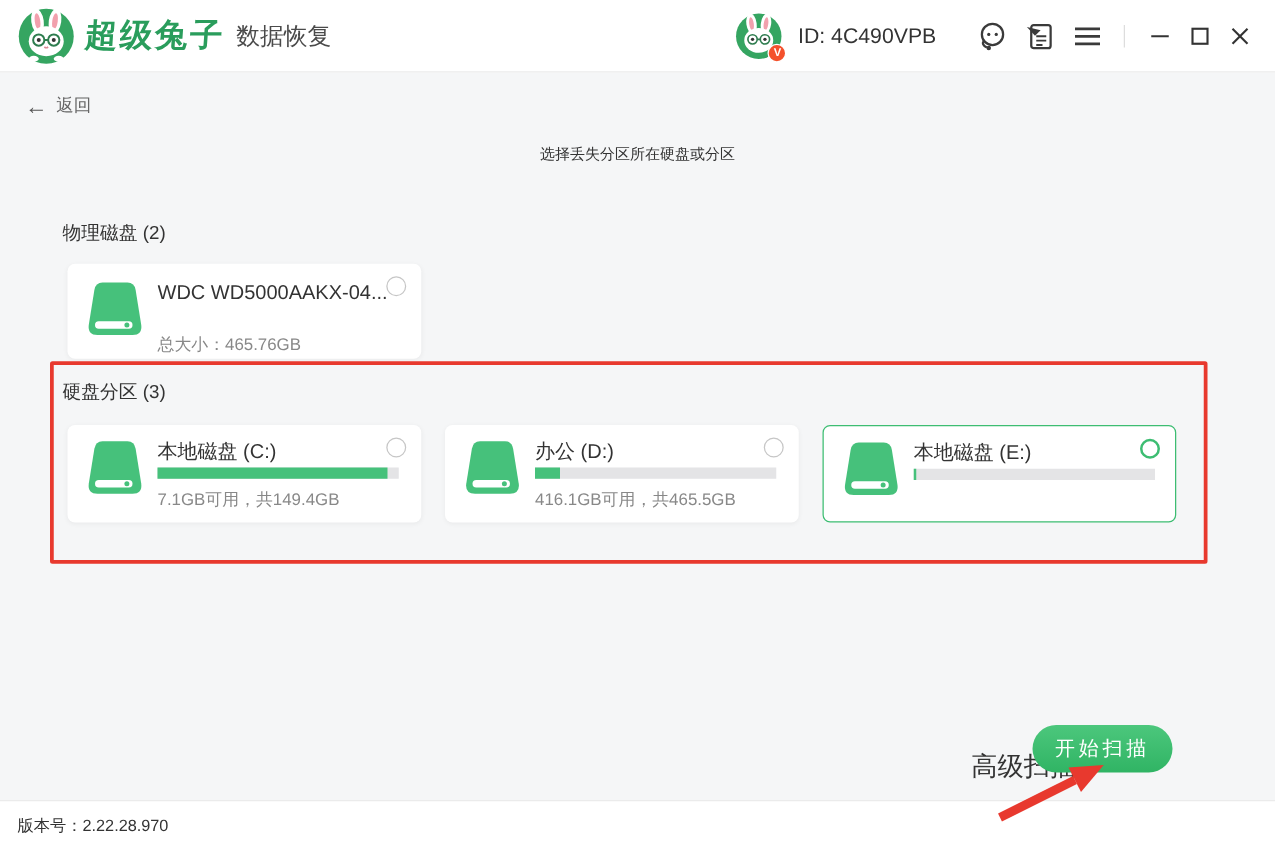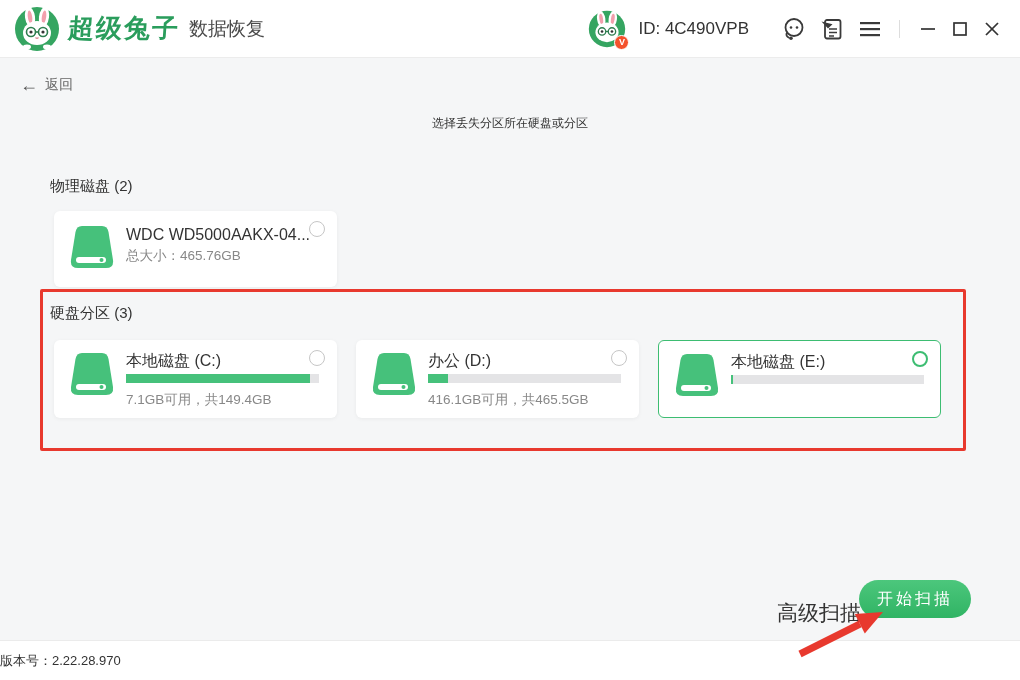--- a/index.html
+++ b/index.html
@@ -46,44 +46,44 @@
   .card.selected { border:1px solid #3dbd72; box-shadow:none; }
 
   .hd-icon { position:absolute; left:14px; width:48px; }
   .row1 .hd-icon { top:14px; }
   .row2 .hd-icon { top:12px; }
   .card-title { position:absolute; left:72px; font-size:16px; color:#333; white-space:nowrap;
     overflow:hidden; max-width:185px; }
   .row1 .card-title { top:15px; }
   .row2 .card-title { top:11px; }
   .card-sub { position:absolute; left:72px; font-size:13.5px; color:#888; white-space:nowrap; }
-  .row1 .card-sub { top:36px; }
+  .row1 .card-sub { top:56px; }
   .row2 .card-sub { top:51px; }
   .bar { position:absolute; left:72px; top:34px; width:193px; height:9px; background:#e4e4e6; }
   .bar-fill { height:100%; background:#46c17b; }
   .radio { position:absolute; top:10px; right:12px; width:16px; height:16px; border-radius:50%;
     border:1.5px solid #c6c6c6; background:#fff; }
   .radio.green { border:2px solid #3dbd72; }
 
   
   .ann-box { position:absolute; left:40px; top:289px; width:926px; height:162px;
     border:3px solid #e8392e; border-radius:2px; pointer-events:none; z-index:5; }
   .ann-arrow { position:absolute; left:788px; top:600px; width:120px; height:65px;
     pointer-events:none; z-index:6; }
 
   
   .adv-scan { position:absolute; left:777px; top:599px; font-size:21px; color:#333; cursor:pointer; }
-  .start-btn { position:absolute; left:859px; top:580px; width:112px; height:38px;
+  .start-btn { position:absolute; left:826px; top:580px; width:112px; height:38px;
     border:none; border-radius:19px; background:linear-gradient(180deg,#4cc77c,#30b464);
     color:#fff; font-size:16px; letter-spacing:3px; cursor:pointer;
     font-family:Liberation Mono, monospace; }
 
   
   .footer { position:absolute; left:0; bottom:0; width:100%; height:40px; background:#fff;
-    border-top:1px solid #ebebeb; display:flex; align-items:center; padding-left:0; }
+    border-top:1px solid #ebebeb; display:flex; align-items:center; padding-left:14px; }
   .version { font-size:13px; color:#333; }
 </style>
 </head>
 <body>
 
 <div class="window">
 
   <div class="titlebar">
     <svg class="logo" viewBox="0 0 46 46">
       <circle cx="23" cy="23" r="22" fill="#35a561"></circle>

